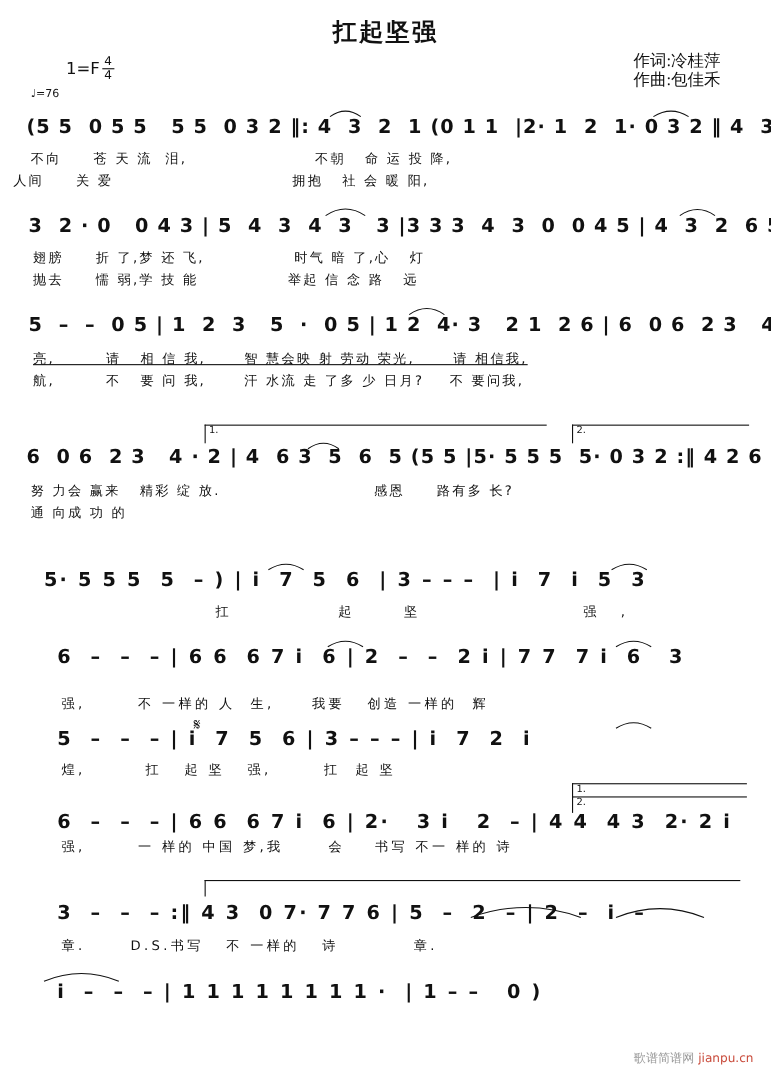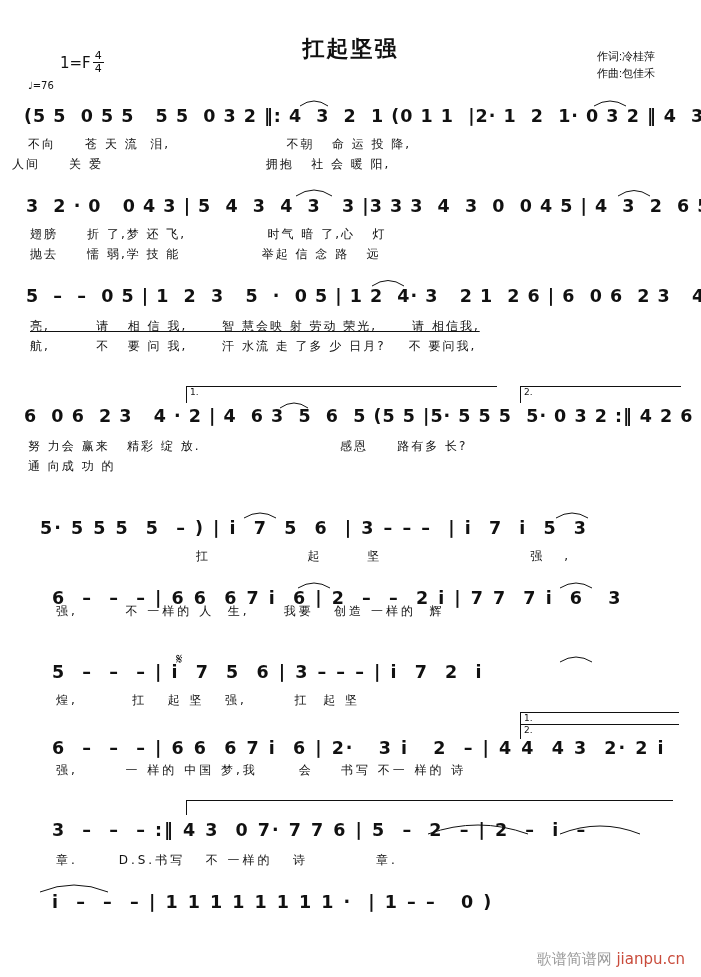--- a/index.html
+++ b/index.html
@@ -14,27 +14,26 @@
   .sheet{position:relative;width:701px;height:977px;}
 
   
   .title{
     position:absolute;top:14px;left:0;width:701px;
     text-align:center;
     font-family:"DejaVu Sans", sans-serif;
     font-weight:bold;
     font-size:22px;
     letter-spacing:2px;
-    margin-top:20px;
   }
   .credits{
     position:absolute;top:48px;right:46px;
-    font-size:11px;
+    font-size:15px;
     line-height:17px;
-    font-family:Liberation Sans, sans-serif;
+    font-family:Liberation Serif, serif;
   }
   .keysig{
     position:absolute;top:52px;left:28px;
     font-size:15px;
     font-family:"DejaVu Sans", sans-serif;
     white-space:nowrap;
     margin-left:32px;
   }
   .keysig .frac{
     display:inline-block;
@@ -73,21 +72,21 @@
     color:#111;
   }
   .smallnum{
     position:absolute;
     font-family:"DejaVu Sans", sans-serif;
     font-size:9px;
   }
   .wm{
     position:absolute;right:16px;bottom:8px;
     font-family:"DejaVu Sans", sans-serif;
-    font-size:15px;
+    font-size:11px;
     color:#9a9a9a;
   }
   .wm .red{color:#c94b3b;}
   .bracket{position:absolute;border-top:1px solid #111;}
   .bracket.l{border-left:1px solid #111;}
   .seg{position:absolute;font-family:"DejaVu Sans", sans-serif;font-size:15px;}
 </style>
 </head>
 <body>
 
@@ -155,21 +154,21 @@
     <div class="notes" style="left:40px;letter-spacing:2px;">5· 5 5 5  5  – ) | i  7  5  6  | 3 – – –  | i  7  i  5  3</div>
     <div class="lyr" style="left:196px;top:30px;letter-spacing:22px;">扛   起 坚     强,          扛 起 坚</div>
     <svg width="701" height="24" style="position:absolute;left:0;top:-12px;">
       <path d="M244 12 q16 -10 32 0" stroke="#111" fill="none" stroke-width="1"></path>
       <path d="M556 12 q16 -10 32 0" stroke="#111" fill="none" stroke-width="1"></path>
     </svg>
   </div>
 
   <div class="row" style="top:588px;">
     <div class="notes" style="left:52px;letter-spacing:2px;">6  –  –  – | 6 6  6 7 i  6 | 2  –  –  2 i | 7 7  7 i  6   3</div>
-    <div class="lyr" style="left:56px;top:15px;letter-spacing:3px;">强,       不 一样的 人  生,     我要   创造 一样的  辉</div>
+    <div class="lyr" style="left:56px;top:44px;letter-spacing:3px;">强,       不 一样的 人  生,     我要   创造 一样的  辉</div>
     <svg width="701" height="24" style="position:absolute;left:0;top:-12px;">
       <path d="M298 12 q16 -10 32 0" stroke="#111" fill="none" stroke-width="1"></path>
       <path d="M560 12 q16 -10 32 0" stroke="#111" fill="none" stroke-width="1"></path>
     </svg>
   </div>
 
   <div class="row" style="top:662px;">
     <div class="seg" style="left:176px;top:-12px;">𝄋</div>
     <div class="notes" style="left:52px;letter-spacing:2px;">5  –  –  – | i  7  5  6 | 3 – – – | i  7  2  i</div>
     <div class="lyr" style="left:56px;top:30px;letter-spacing:3px;">煌,        扛   起 坚   强,       扛  起 坚</div>

